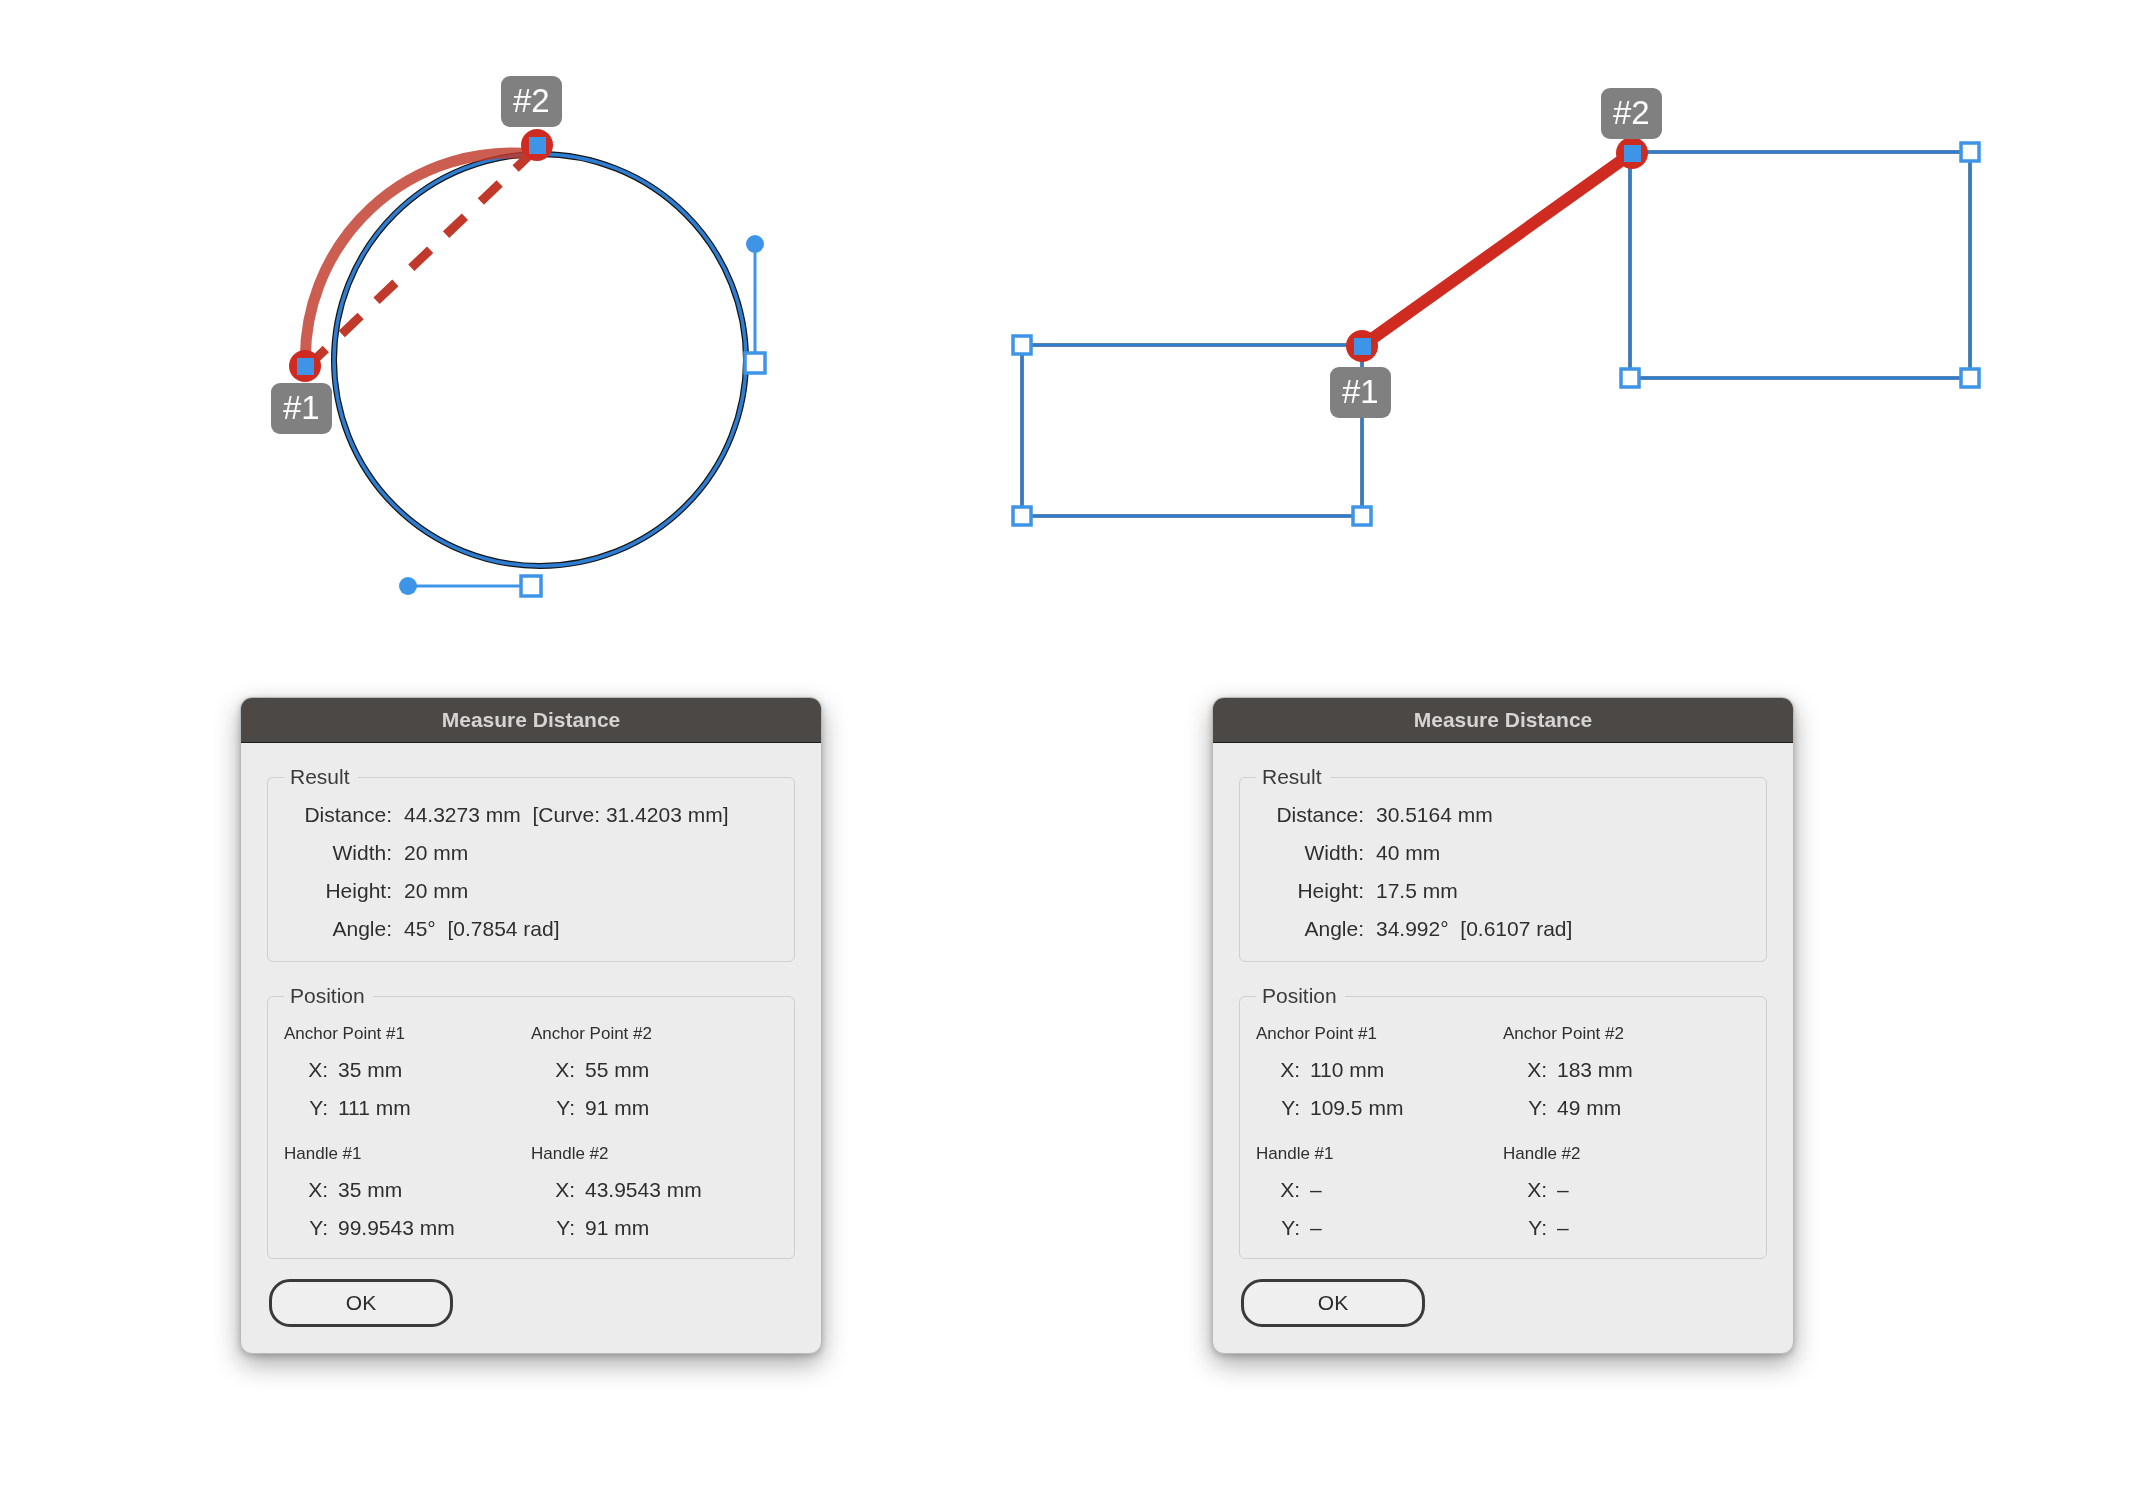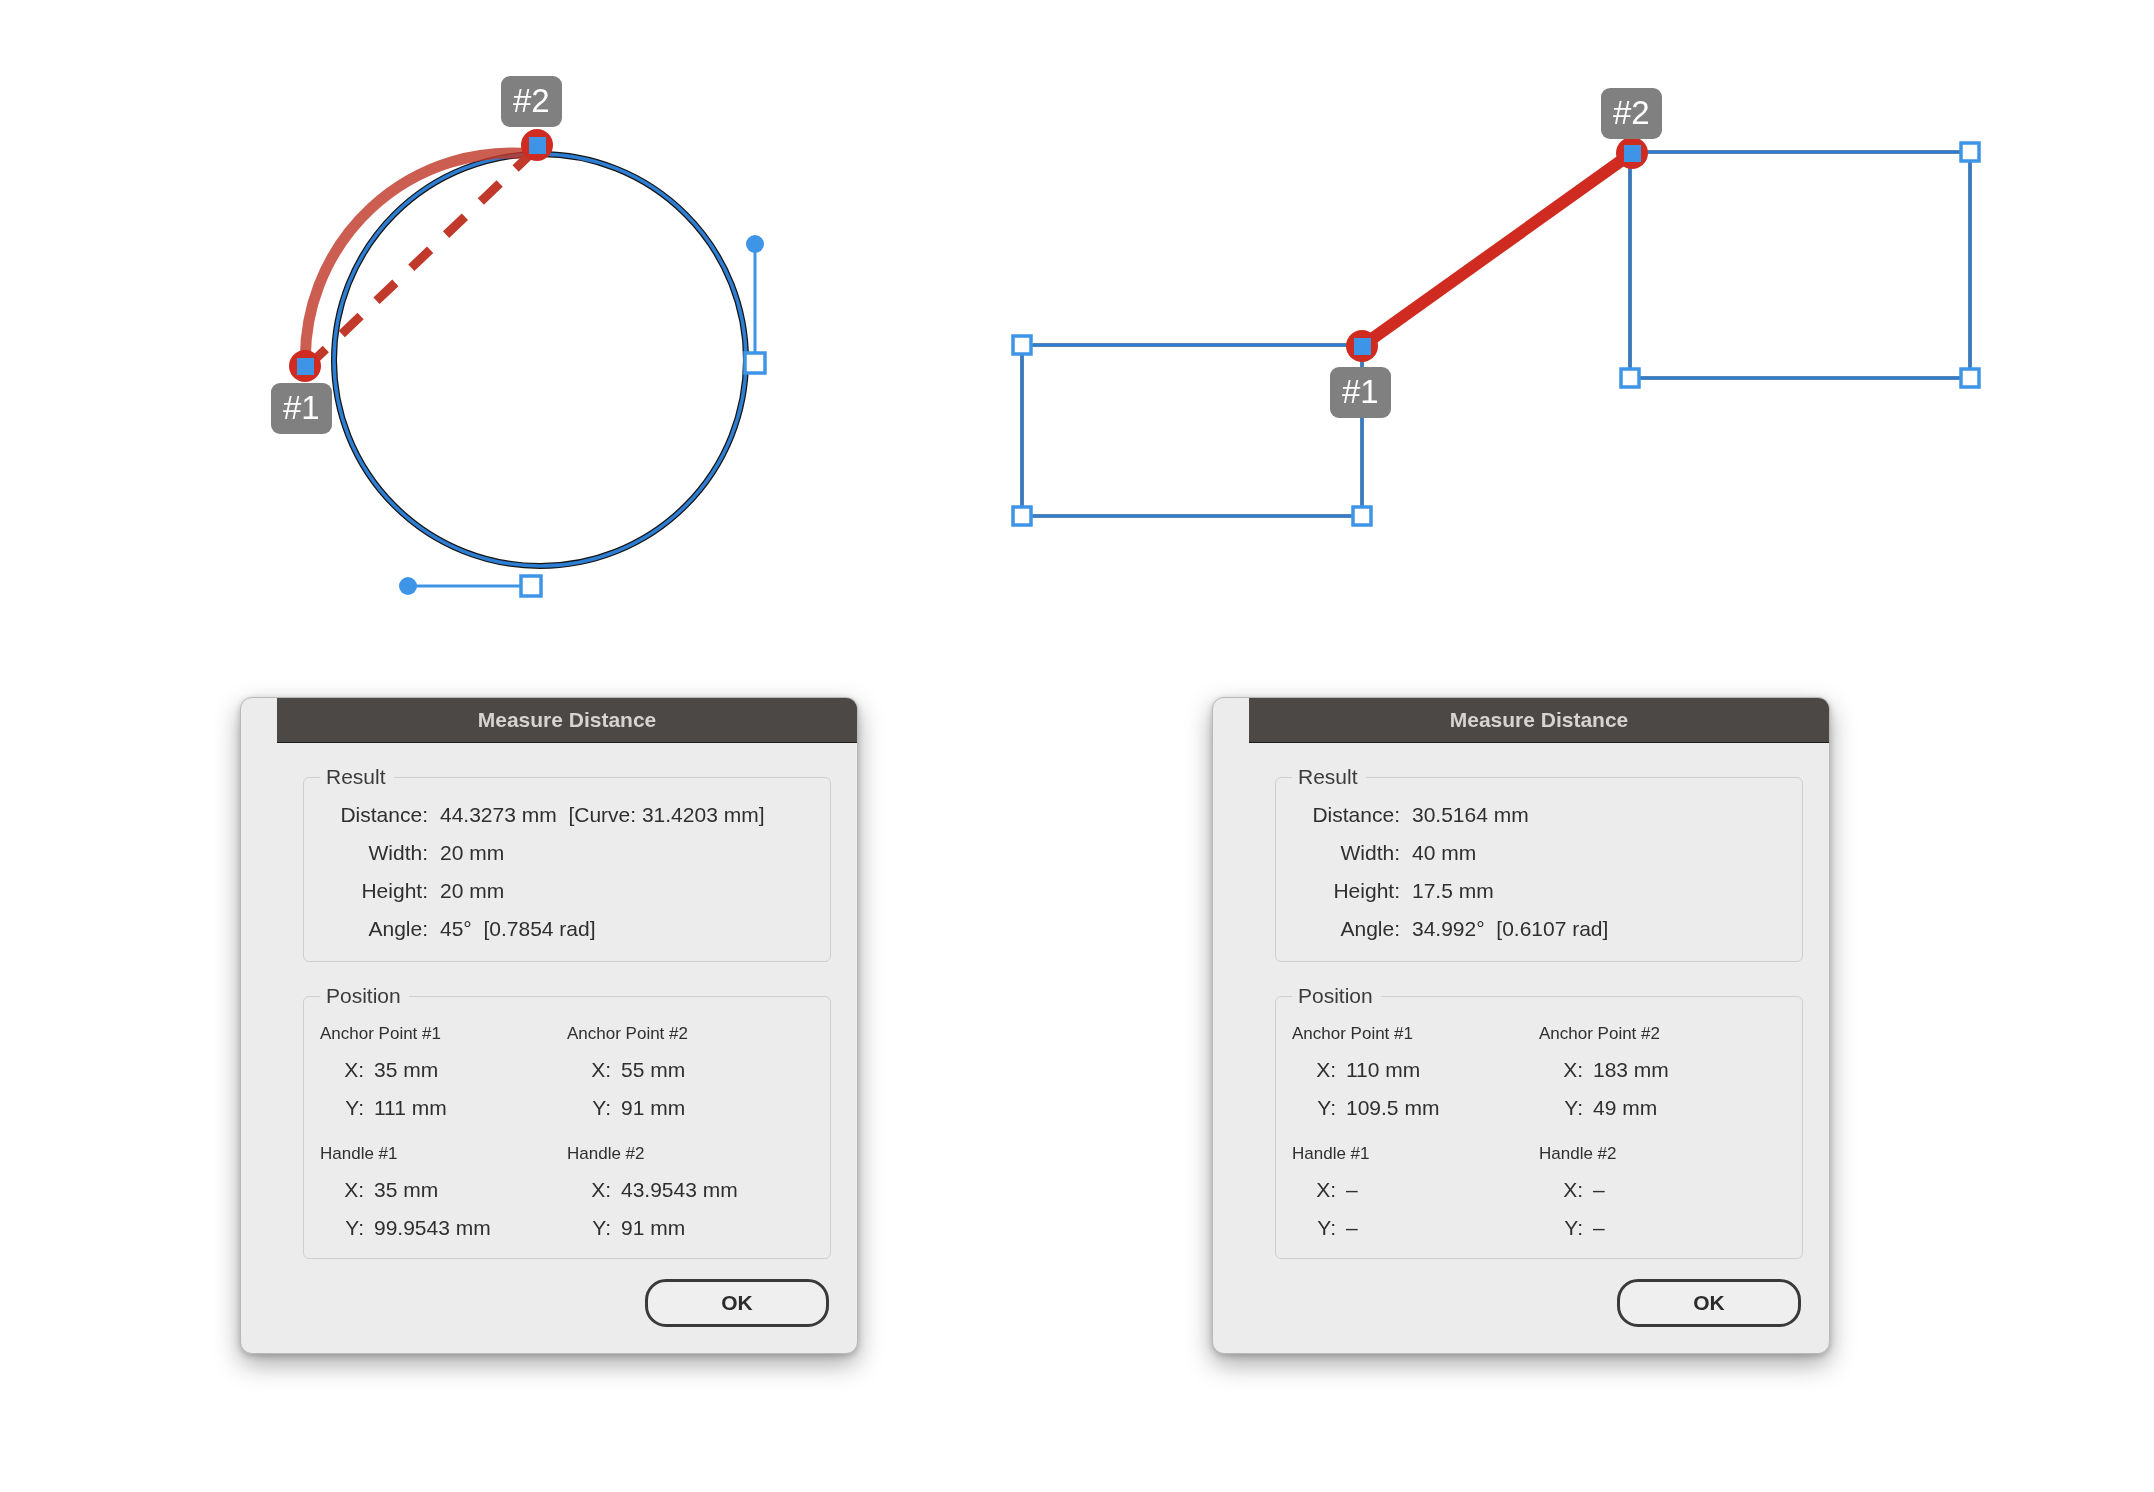--- a/index.html
+++ b/index.html
@@ -40,21 +40,20 @@
 
   
   .dialog {
     position: absolute;
     width: 580px;
     border-radius: 12px;
     background: #ececec;
     box-shadow: 0 10px 26px rgba(0,0,0,0.34), 0 2px 6px rgba(0,0,0,0.20);
     overflow: hidden;
     border: 1px solid #b9b9b9;
-    padding-left: 36px;
   }
   .dialog-titlebar {
     height: 44px;
     background: #4b4845;
     display: flex;
     align-items: center;
     justify-content: center;
     border-bottom: 1px solid #1d1c1b;
   }
   .dialog-title {
@@ -121,23 +120,22 @@
   .pos-key {
     width: 44px;
     text-align: right;
     padding-right: 10px;
     flex: 0 0 auto;
   }
   .pos-block-gap { height: 22px; }
 
   .dialog-footer {
     display: flex;
-    justify-content: flex-end;
+    justify-content: flex-start;
     padding: 4px 2px 8px 2px;
-    font-weight: bold;
   }
   .ok-button {
     min-width: 142px;
     height: 42px;
     border-radius: 21px;
     border: 3px solid #3a3a3a;
     background: #efefef;
     color: #2c2c2c;
     font-size: 21px;
     font-family: "Liberation Sans", sans-serif;

